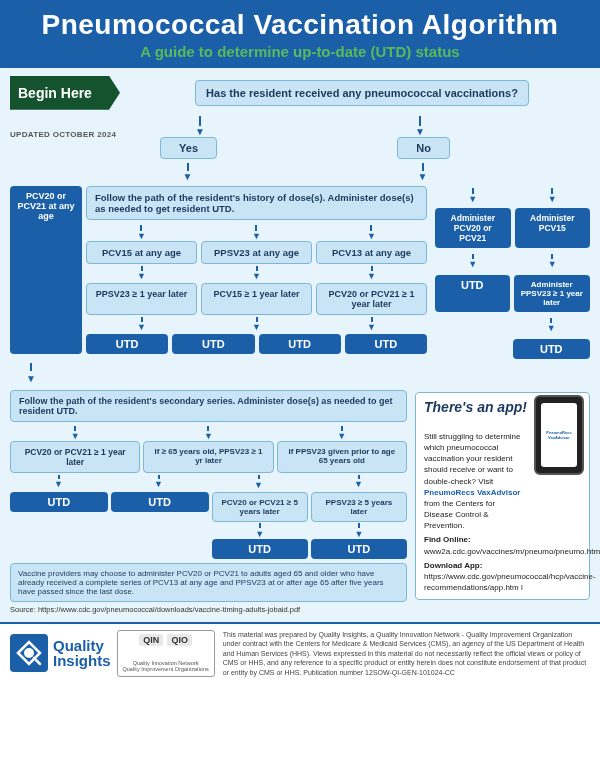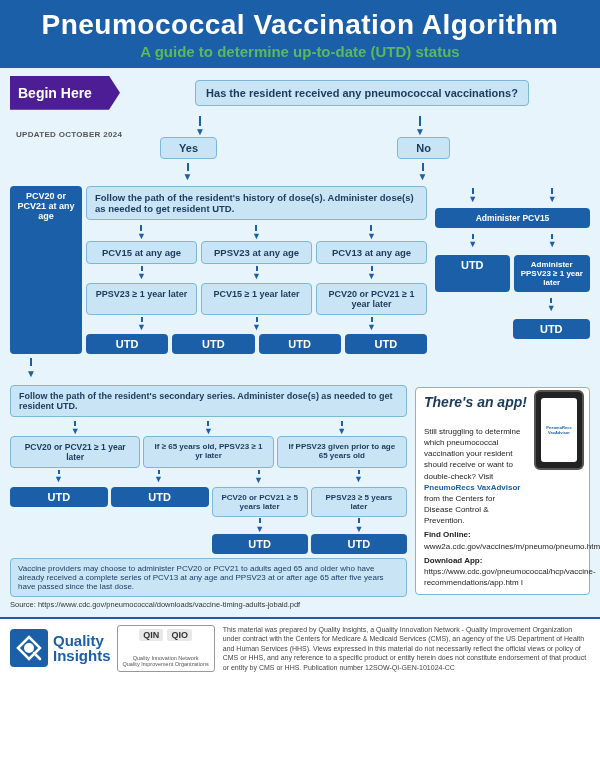--- a/index.html
+++ b/index.html
@@ -39,21 +39,21 @@
       position: relative;
     }
 
     
     .begin-here-row {
       display: flex;
       align-items: center;
       margin-bottom: 6px;
     }
     .begin-here-badge {
-      background: #4c1d95;
+      background: #14532d;
       color: #fff;
       font-weight: 900;
       font-size: 14px;
       padding: 6px 10px 6px 8px;
       position: relative;
       display: flex;
       align-items: center;
       clip-path: polygon(0 0, 90% 0, 100% 50%, 90% 100%, 0 100%);
       min-width: 110px;
       min-height: 34px;
@@ -69,21 +69,21 @@
       font-size: 11px;
       font-weight: 700;
       color: #1a3a5c;
     }
 
     
     .updated-text {
       font-size: 8px;
       color: #555;
       position: absolute;
-      left: 16px;
+      left: 10px;
       top: 62px;
       font-weight: 700;
       letter-spacing: 0.3px;
     }
     .yn-box {
       background: #c9e4f5;
       border: 1.5px solid #7bb8d8;
       border-radius: 4px;
       padding: 4px 18px;
       font-size: 11px;
@@ -440,20 +440,21 @@
           <div style="width:2px; height:6px; background:#1a5fa8;"></div>
           <div style="color:#1a5fa8; font-size:9px;">▼</div>
         </div>
 
         <div style="flex:1; display:flex; flex-direction:column; align-items:center;">
           <div style="width:2px; height:6px; background:#1a5fa8;"></div>
           <div style="color:#1a5fa8; font-size:9px;">▼</div>
         </div>
       </div>
       <div style="display:flex; gap:4px;">
+        <div class="blue-box" style="flex:1; font-size:8.5px;">Administer PCV20 or PCV21</div>
         <div class="blue-box" style="flex:1; font-size:8.5px;">Administer PCV15</div>
       </div>
 
       <div style="display:flex; gap:4px; margin:2px 0;">
         <div style="flex:1; display:flex; flex-direction:column; align-items:center;">
           <div style="width:2px; height:5px; background:#1a5fa8;"></div>
           <div style="color:#1a5fa8; font-size:9px;">▼</div>
         </div>
         <div style="flex:1; display:flex; flex-direction:column; align-items:center;">
 

